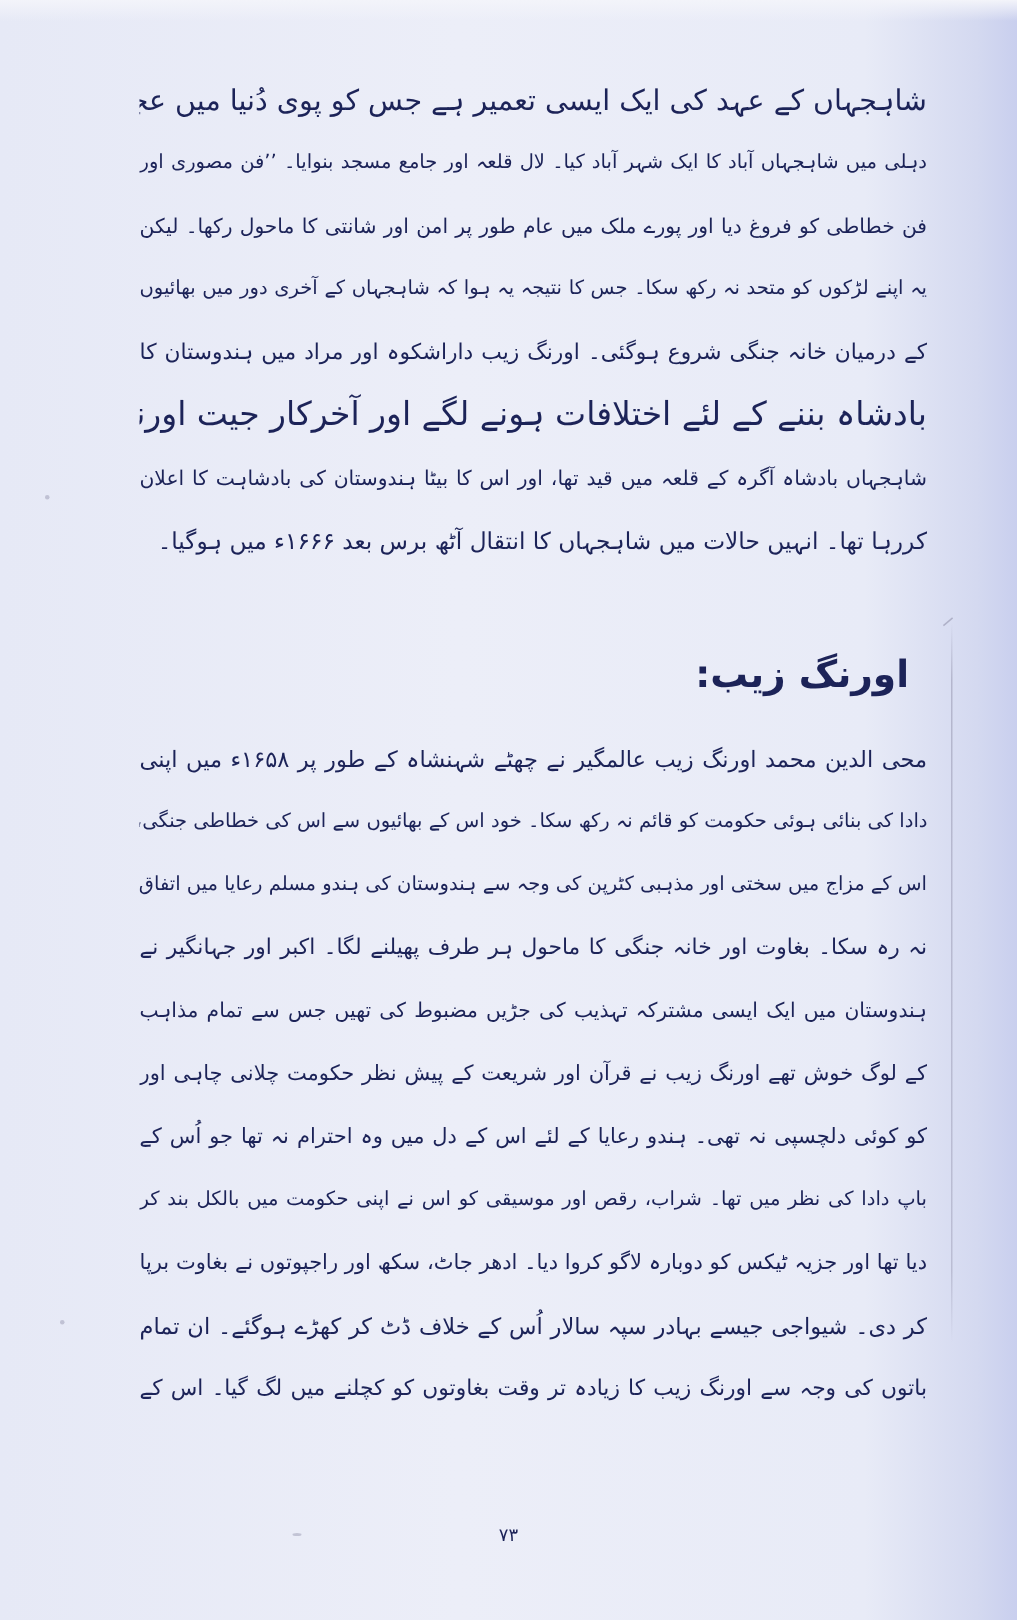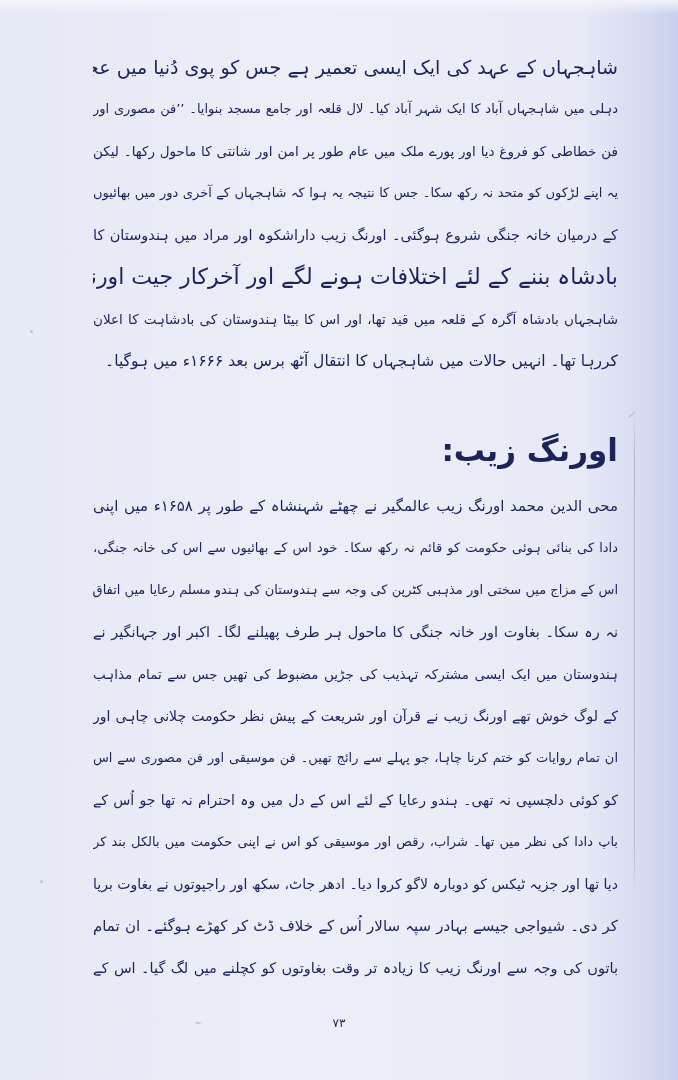--- a/index.html
+++ b/index.html
@@ -47,26 +47,26 @@
       text-align: justify;
       text-align-last: justify;
     }
     .line.last {
       text-align-last: right;
     }
     .block-1 { top: 46px; }
     .block-2 { top: 485px; }
     .section-heading {
       position: absolute;
-      right: 60px;
+      right: 72px;
       top: 425px;
       direction: rtl;
       color: #1c2358;
       font-family: "DejaVu Sans", sans-serif;
-      font-size: 31px;
+      font-size: 25px;
       font-weight: bold;
       line-height: 50px;
     }
     .pencil-line {
       position: absolute;
       left: 634px;
       top: 415px;
       width: 1px;
       height: 480px;
       background: linear-gradient(to bottom, rgba(150,150,170,0.0), rgba(150,150,175,0.55) 8%, rgba(150,150,175,0.45) 90%, rgba(150,150,175,0.0));
@@ -115,26 +115,25 @@
     <span class="line last" style="font-size: 15.5px;">کررہا تھا۔ انہیں حالات میں شاہجہاں کا انتقال آٹھ برس بعد ۱۶۶۶ء میں ہوگیا۔</span>
   </div>
 
   <div class="section-heading">اورنگ زیب:</div>
 
   <div class="pencil-tick"></div>
   <div class="pencil-line"></div>
 
   <div class="text-block block-2">
     <span class="line" style="font-size: 15px;">محی الدین محمد اورنگ زیب عالمگیر نے چھٹے شہنشاہ کے طور پر ۱۶۵۸ء میں اپنی</span>
-    <span class="line" style="font-size: 13px;">دادا کی بنائی ہوئی حکومت کو قائم نہ رکھ سکا۔ خود اس کے بھائیوں سے اس کی خانہ جنگی،</span>
+    <span class="line" style="font-size: 13px;">دادا کی بنائی ہوئی حکومت کو قائم نہ رکھ سکا۔ خود اس کے بھائیوں سے اس کی خطاطی جنگی،</span>
     <span class="line" style="font-size: 13px;">اس کے مزاج میں سختی اور مذہبی کٹرپن کی وجہ سے ہندوستان کی ہندو مسلم رعایا میں اتفاق</span>
     <span class="line" style="font-size: 14.5px;">نہ رہ سکا۔ بغاوت اور خانہ جنگی کا ماحول ہر طرف پھیلنے لگا۔ اکبر اور جہانگیر نے</span>
     <span class="line" style="font-size: 13.5px;">ہندوستان میں ایک ایسی مشترکہ تہذیب کی جڑیں مضبوط کی تھیں جس سے تمام مذاہب</span>
     <span class="line" style="font-size: 14px;">کے لوگ خوش تھے اورنگ زیب نے قرآن اور شریعت کے پیش نظر حکومت چلانی چاہی اور</span>
-    <span class="line" style="font-size: 13px;">ان تمام روایات کو ختم کرنا چاہا، جو پہلے سے رائج تھیں۔ فن موسیقی اور فن مصوری سے اس</span>
     <span class="line" style="font-size: 14px;">کو کوئی دلچسپی نہ تھی۔ ہندو رعایا کے لئے اس کے دل میں وہ احترام نہ تھا جو اُس کے</span>
     <span class="line" style="font-size: 13px;">باپ دادا کی نظر میں تھا۔ شراب، رقص اور موسیقی کو اس نے اپنی حکومت میں بالکل بند کر</span>
     <span class="line" style="font-size: 14px;">دیا تھا اور جزیہ ٹیکس کو دوبارہ لاگو کروا دیا۔ ادھر جاٹ، سکھ اور راجپوتوں نے بغاوت برپا</span>
     <span class="line" style="font-size: 15px;">کر دی۔ شیواجی جیسے بہادر سپہ سالار اُس کے خلاف ڈٹ کر کھڑے ہوگئے۔ ان تمام</span>
     <span class="line" style="font-size: 14.5px;">باتوں کی وجہ سے اورنگ زیب کا زیادہ تر وقت بغاوتوں کو کچلنے میں لگ گیا۔ اس کے</span>
   </div>
 
   <div class="smudge" style="left:30px; top:330px;"></div>
   <div class="smudge" style="left:40px; top:880px;"></div>
   <div class="smudge" style="left:195px; top:1022px; width:6px; height:2px;"></div>

